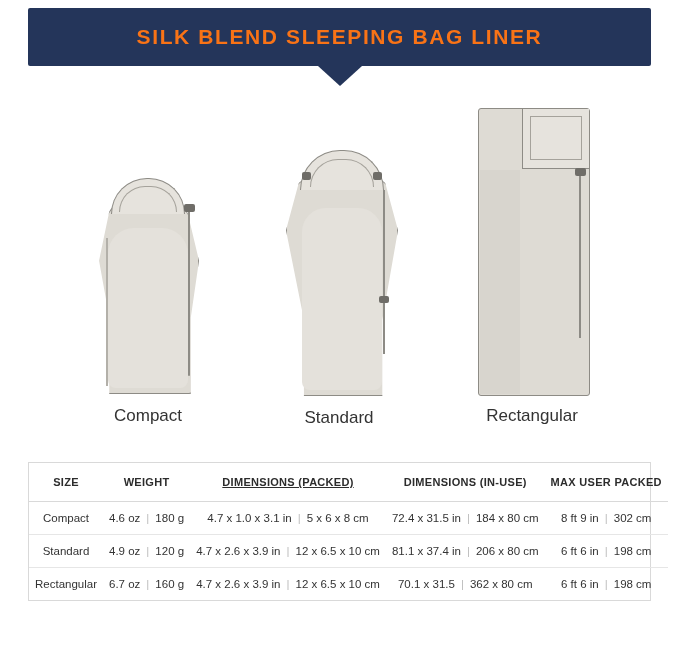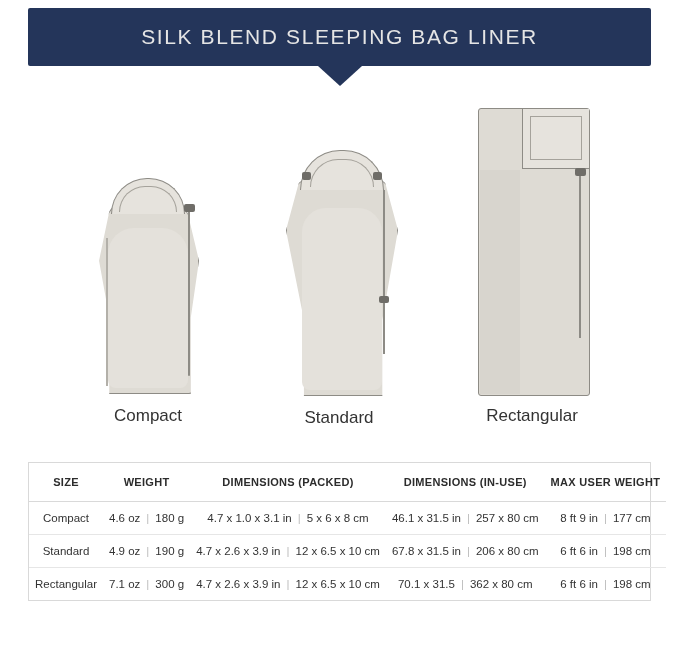--- a/index.html
+++ b/index.html
@@ -30,23 +30,23 @@
   }
   .banner {
     background: #24355a;
     height: 58px;
     display: flex;
     align-items: center;
     justify-content: center;
     border-radius: 2px;
   }
   .banner-title {
-    color: #e5e5e5;
+    color: #f97316;
     font-size: 21px;
-    font-weight: normal;
+    font-weight: bold;
     letter-spacing: 1.6px;
     text-align: right;
     font-family: "Liberation Sans", sans-serif;
   }
   .banner-notch {
     width: 0;
     height: 0;
     margin: 0 auto;
     border-left: 22px solid transparent;
     border-right: 22px solid transparent;
@@ -293,21 +293,21 @@
   table.spec td {
     padding: 10px 6px;
     border-bottom: 1px solid #e6e6e6;
     text-align: center;
     color: #333333;
     white-space: nowrap;
   }
   table.spec tr:last-child td { border-bottom: none; }
   table.spec th.col-size, table.spec td.col-size { width: 72px; }
   table.spec th.col-weight, table.spec td.col-weight { width: 86px; }
-  table.spec th.col-packed, table.spec td.col-packed { width: 170px; }
+  table.spec th.col-packed, table.spec td.col-packed { width: 170px; text-decoration: underline; }
   table.spec th.col-inuse, table.spec td.col-inuse { width: 166px; }
   .sep {
     display: inline-block;
     color: #bdbdbd;
     padding: 0 6px;
   }
   .cell-a { display: inline-block; }
   .cell-b { display: inline-block; }
 </style>
 </head>
@@ -365,58 +365,58 @@
   </div>
 
   <div class="table-card">
     <table class="spec">
       <thead>
         <tr>
           <th class="col-size">SIZE</th>
           <th class="col-weight">WEIGHT</th>
           <th class="col-packed">DIMENSIONS (PACKED)</th>
           <th class="col-inuse">DIMENSIONS (IN-USE)</th>
-          <th class="col-height">MAX USER WEIGHT</th>
+          <th class="col-height">MAX USER PACKED</th>
         </tr>
       </thead>
       <tbody>
         <tr>
           <td class="col-size">Compact</td>
           <td class="col-weight">
             <span class="cell-a">4.6 oz</span><span class="sep">|</span><span class="cell-b">180 g</span>
           </td>
           <td class="col-packed">
             <span class="cell-a">4.7 x 1.0 x 3.1 in</span><span class="sep">|</span><span class="cell-b">5 x 6 x 8 cm</span>
           </td>
           <td class="col-inuse">
-            <span class="cell-a">46.1 x 31.5 in</span><span class="sep">|</span><span class="cell-b">257 x 80 cm</span>
+            <span class="cell-a">72.4 x 31.5 in</span><span class="sep">|</span><span class="cell-b">184 x 80 cm</span>
           </td>
           <td class="col-height">
-            <span class="cell-a">8 ft 9 in</span><span class="sep">|</span><span class="cell-b">177 cm</span>
+            <span class="cell-a">8 ft 9 in</span><span class="sep">|</span><span class="cell-b">302 cm</span>
           </td>
         </tr>
         <tr>
           <td class="col-size">Standard</td>
           <td class="col-weight">
-            <span class="cell-a">4.9 oz</span><span class="sep">|</span><span class="cell-b">190 g</span>
+            <span class="cell-a">4.9 oz</span><span class="sep">|</span><span class="cell-b">120 g</span>
           </td>
           <td class="col-packed">
             <span class="cell-a">4.7 x 2.6 x 3.9 in</span><span class="sep">|</span><span class="cell-b">12 x 6.5 x 10 cm</span>
           </td>
           <td class="col-inuse">
-            <span class="cell-a">67.8 x 31.5 in</span><span class="sep">|</span><span class="cell-b">206 x 80 cm</span>
+            <span class="cell-a">81.1 x 37.4 in</span><span class="sep">|</span><span class="cell-b">206 x 80 cm</span>
           </td>
           <td class="col-height">
             <span class="cell-a">6 ft 6 in</span><span class="sep">|</span><span class="cell-b">198 cm</span>
           </td>
         </tr>
         <tr>
           <td class="col-size">Rectangular</td>
           <td class="col-weight">
-            <span class="cell-a">7.1 oz</span><span class="sep">|</span><span class="cell-b">300 g</span>
+            <span class="cell-a">6.7 oz</span><span class="sep">|</span><span class="cell-b">160 g</span>
           </td>
           <td class="col-packed">
             <span class="cell-a">4.7 x 2.6 x 3.9 in</span><span class="sep">|</span><span class="cell-b">12 x 6.5 x 10 cm</span>
           </td>
           <td class="col-inuse">
             <span class="cell-a">70.1 x 31.5</span><span class="sep">|</span><span class="cell-b">362 x 80 cm</span>
           </td>
           <td class="col-height">
             <span class="cell-a">6 ft 6 in</span><span class="sep">|</span><span class="cell-b">198 cm</span>
           </td>

